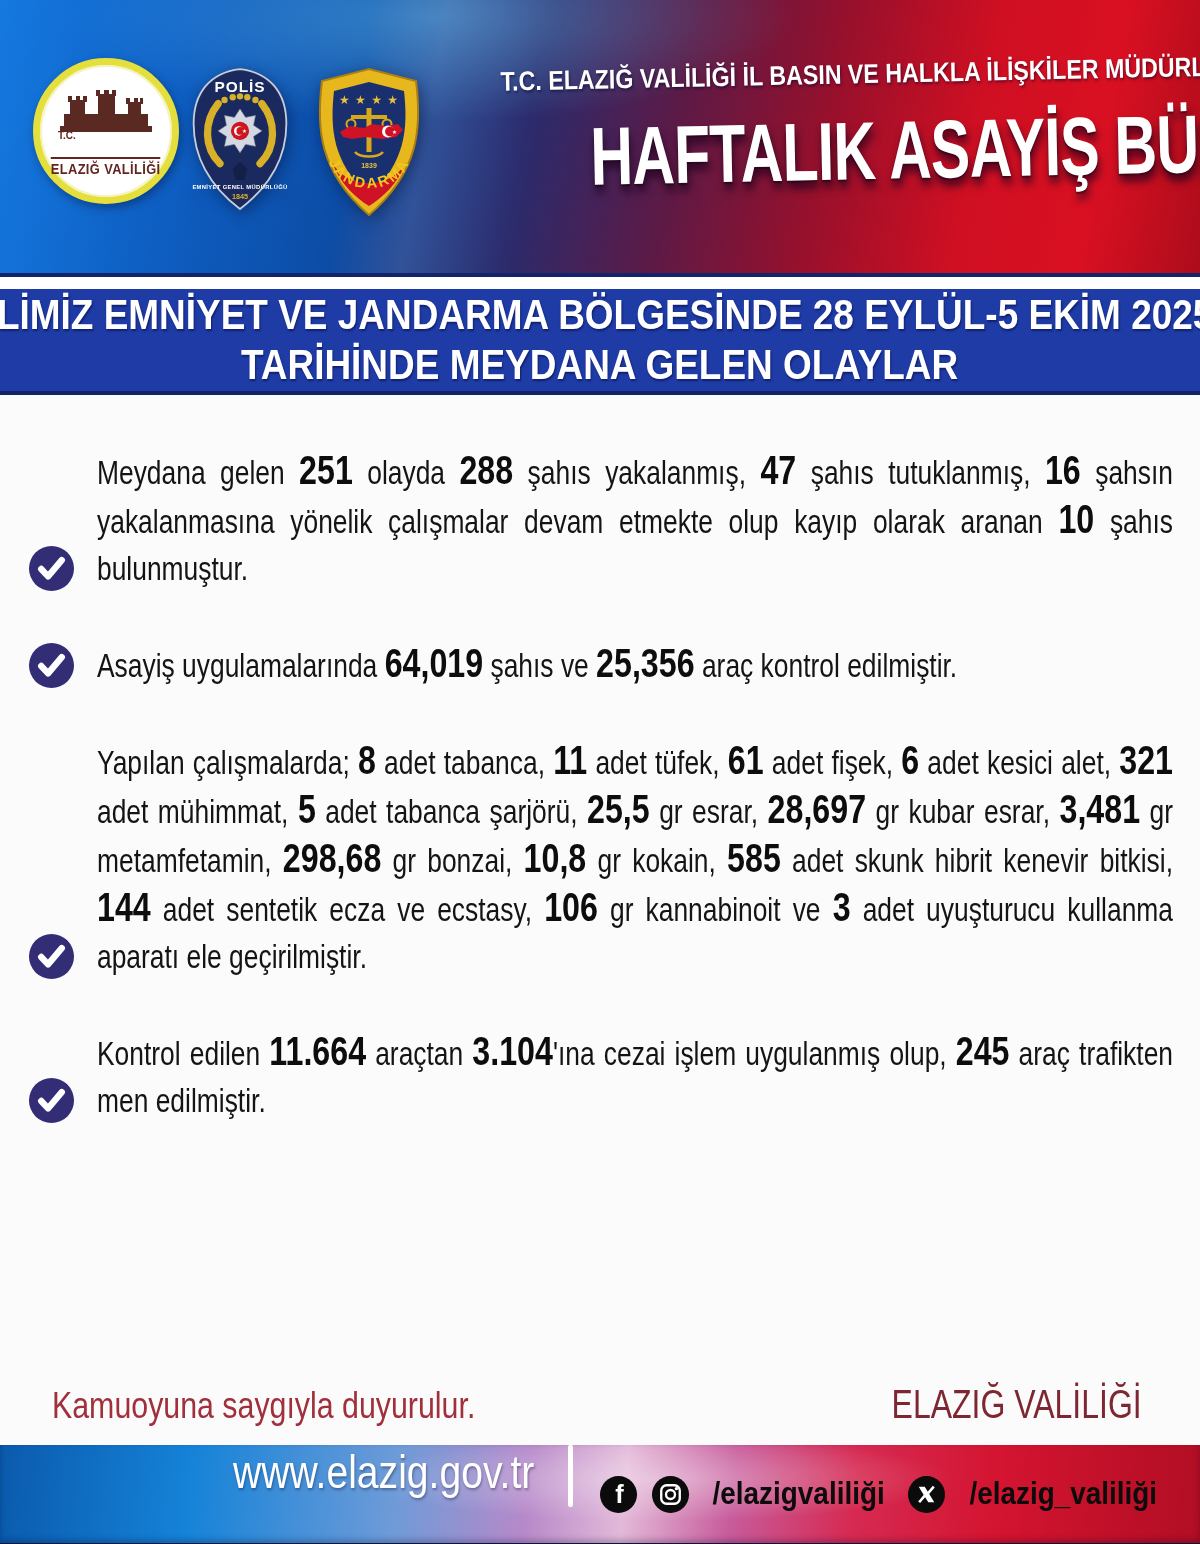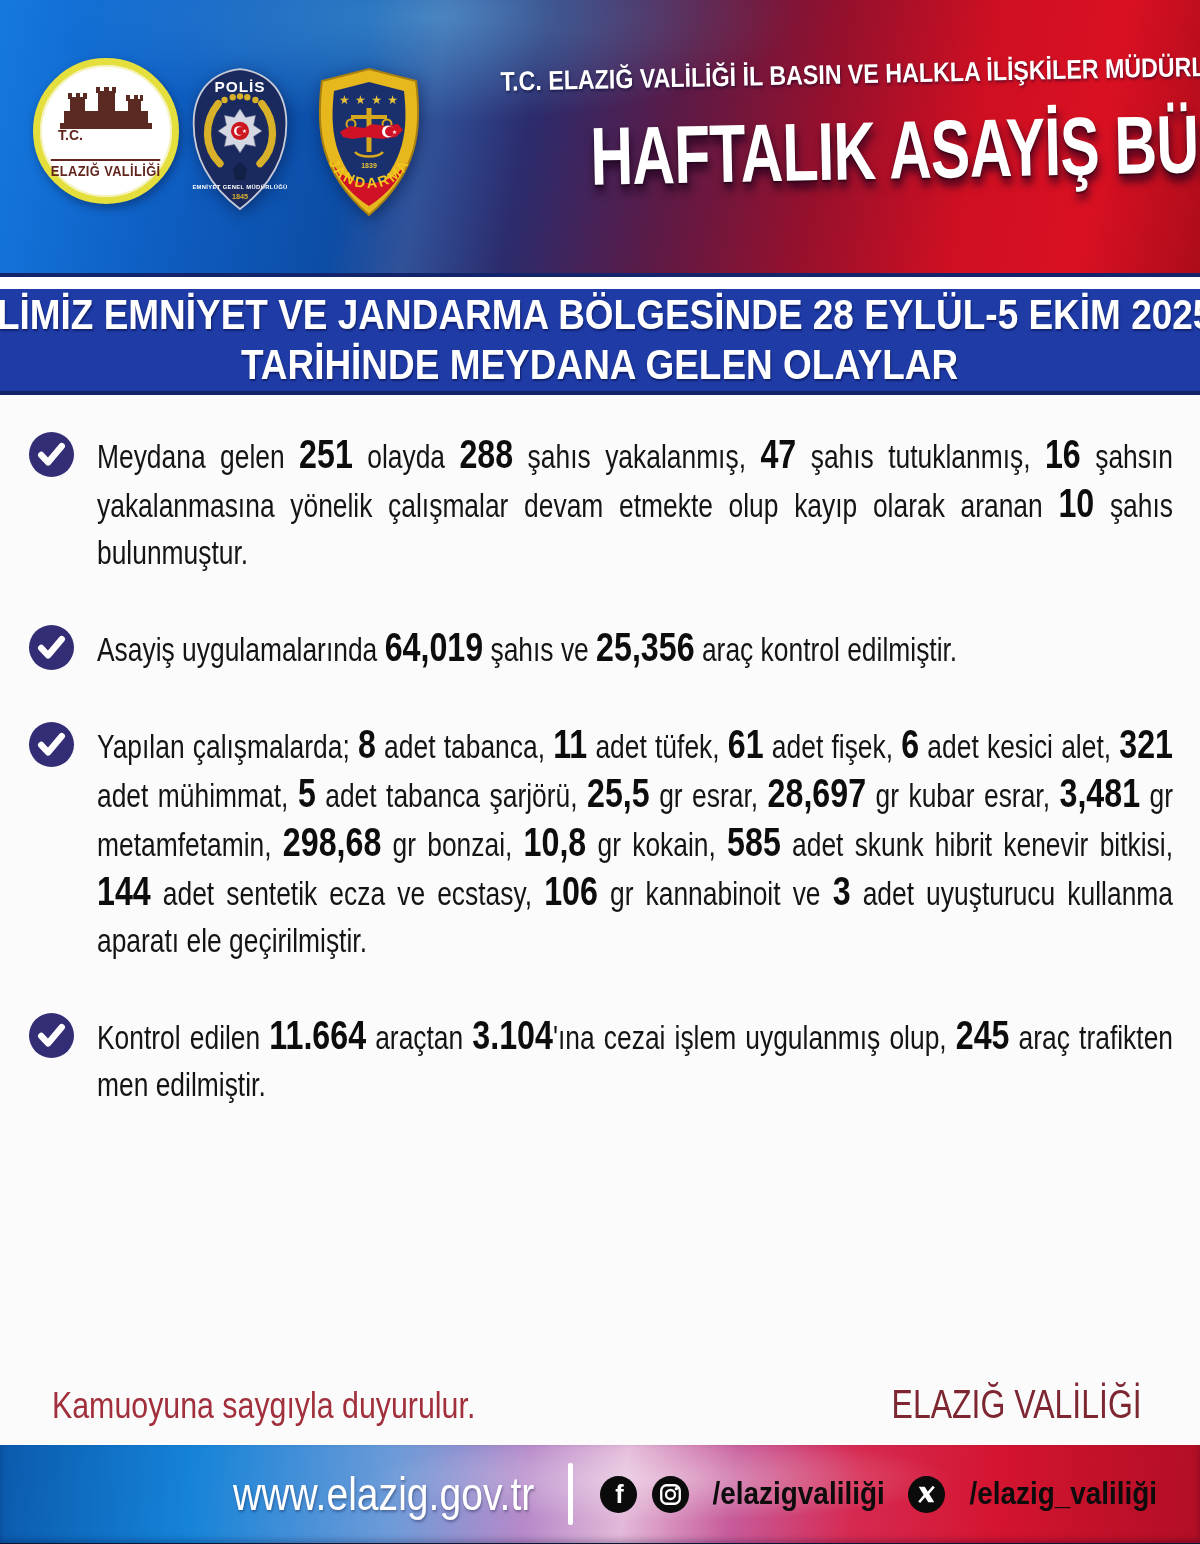--- a/index.html
+++ b/index.html
@@ -13,21 +13,21 @@
       linear-gradient(100deg, transparent 30%, rgba(255,255,255,.10) 36%, transparent 44%),
       linear-gradient(101deg,#1579e0 0%,#0e5ec2 16%,#0c4da6 30%,#2e2a6a 45%,#5c1a46 56%,#97102c 68%,#cf0f22 80%,#d91022 90%,#ad0c1b 100%);
   }
   .hero-inner{position:absolute;inset:0;}
 
   
   .valilik{position:absolute;left:33px;top:58px;width:132px;height:132px;border-radius:50%;
     background:#ffffff;border:7px solid #e4df3c;box-shadow:0 0 0 2px #f5f3c0 inset, 2px 4px 10px rgba(0,0,30,.35);
     display:flex;flex-direction:column;align-items:center;justify-content:center;}
   .valilik .castle{margin-top:2px;}
-  .valilik .tc{font-size:14px;font-weight:bold;color:#62261f;align-self:flex-start;margin:-4px 0 16px 18px;}
+  .valilik .tc{font-size:10px;font-weight:bold;color:#62261f;align-self:flex-start;margin:-4px 0 16px 18px;}
   .valilik .valname{font-size:14px;font-weight:bold;color:#62261f;letter-spacing:.4px;
     border-top:2px solid #62261f;padding-top:2px;white-space:nowrap;transform:scaleX(.92);}
 
   .logo-svg{filter:drop-shadow(2px 4px 8px rgba(0,0,30,.4));}
   .polis{position:absolute;left:190px;top:60px;}
   .jandarma{position:absolute;left:306px;top:66px;}
   .svg-text{font-family:"Liberation Sans", sans-serif;font-weight:bold;}
 
   .header-text{position:absolute;left:440px;top:60px;width:760px;text-align:center;transform:rotate(-1.2deg);}
   .agency-line{color:#ffffff;font-weight:bold;font-size:27px;white-space:nowrap;display:inline-block;
@@ -40,33 +40,33 @@
   .sep-white{height:12px;background:#ffffff;}
 
   
   .banner{height:102px;background:#1e3ba6;border-bottom:4px solid #122463;color:#fff;
     display:flex;flex-direction:column;align-items:center;justify-content:center;gap:2px;}
   .banner .bline{font-weight:bold;font-size:42px;white-space:nowrap;display:inline-block;transform:scaleX(.88);
     text-shadow:1px 2px 2px rgba(0,0,40,.45);line-height:1.15;}
 
   
   .body{position:relative;height:1050px;background:#fbfbfb;padding:36px 28px 0 28px;box-sizing:border-box;}
-  .item{display:flex;align-items:flex-start;margin-bottom:48px;}
+  .item{display:flex;align-items:flex-end;margin-bottom:48px;margin-top:16px;}
   .check{flex:none;width:47px;height:47px;margin-right:22px;}
   .textwrap{flex:none;width:1076px;}
   .item p{margin:0;width:1345px;transform:scaleX(.8);transform-origin:0 0;
     font-size:33px;line-height:47px;color:#141414;text-align:justify;}
   .item p .num{font-weight:bold;font-size:1.22em;color:#0d0d0d;}
 
   .closing{position:absolute;left:52px;right:58px;bottom:18px;display:flex;justify-content:space-between;align-items:baseline;}
   .closing-left{color:#a12f3c;font-size:37px;white-space:nowrap;display:inline-block;transform:scaleX(.82);transform-origin:0 50%;}
   .closing-right{color:#7e2733;font-size:40px;white-space:nowrap;display:inline-block;transform:scaleX(.8);transform-origin:100% 50%;}
 
   
-  .footer{position:relative;height:98px;display:flex;align-items:center;
+  .footer{position:relative;height:98px;display:flex;
     background:
       radial-gradient(ellipse 420px 60px at 55% 35%, rgba(255,255,255,.35), transparent 70%),
       linear-gradient(95deg,#0b5aad 0%,#1583d8 16%,#6e9bd8 33%,#b789c9 44%,#e3b9d9 52%,#c75b9b 61%,#d62a52 71%,#d41430 83%,#b10e24 100%);
     box-shadow:0 -3px 6px rgba(0,0,40,.25) inset;}
   .site{margin-left:233px;color:#ffffff;font-size:46px;white-space:nowrap;display:inline-block;
     transform:scaleX(.85);transform-origin:0 50%;text-shadow:1px 2px 3px rgba(0,0,40,.35);}
   .vdivider{width:5px;height:62px;background:#ffffff;margin:0 26px 0 -20px;border-radius:2px;}
   .social{display:flex;align-items:center;gap:13px;}
   .handle{color:#0c0c0c;font-size:31px;font-weight:bold;white-space:nowrap;display:inline-block;transform:scaleX(.9);}
   .bottom-strip{height:6px;background:#0d1535;}

